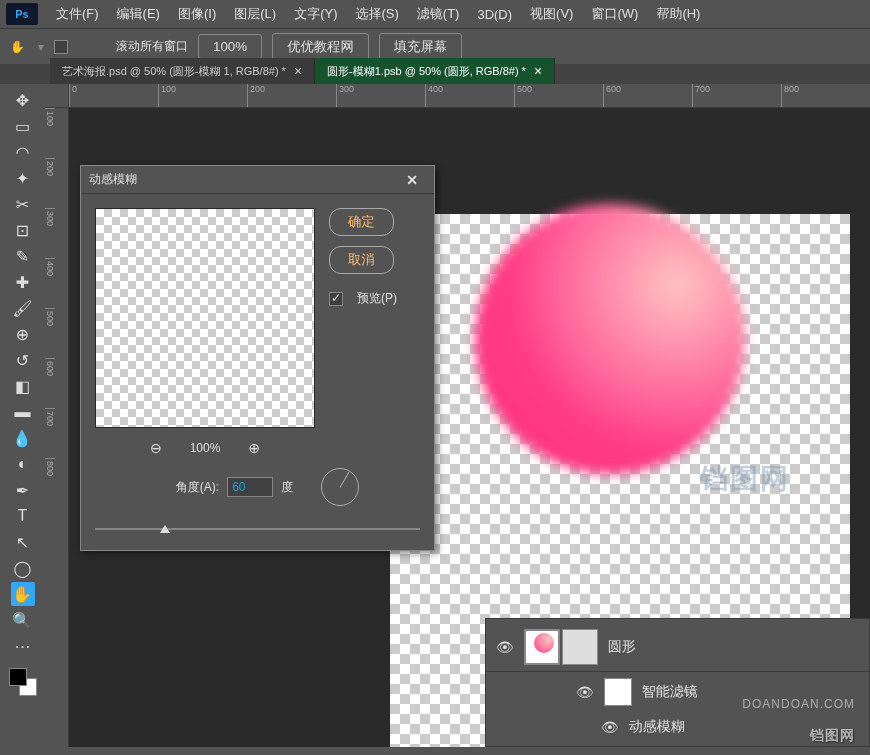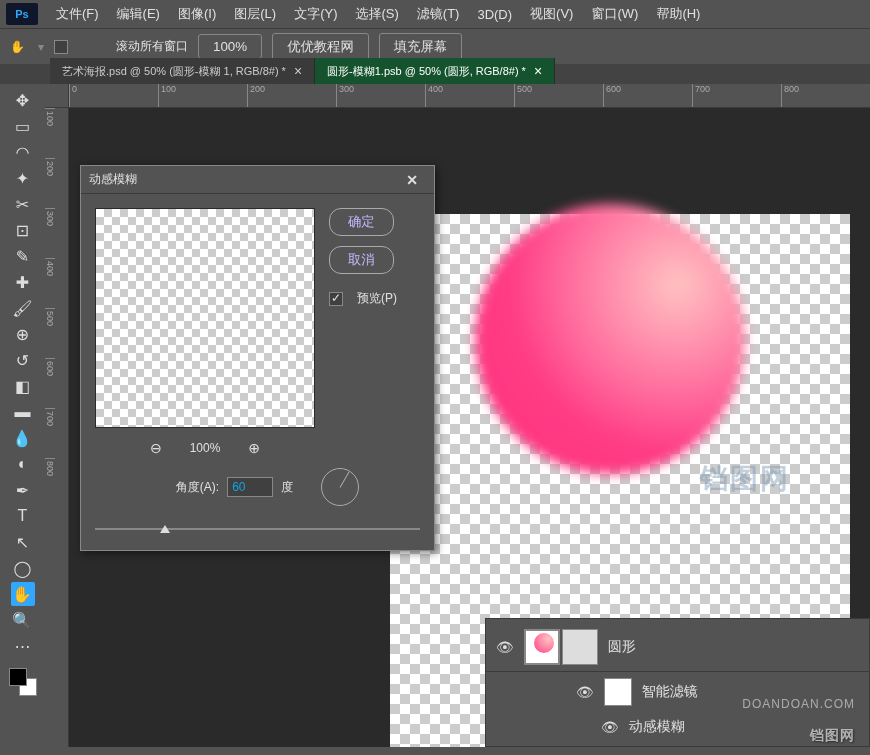--- a/index.html
+++ b/index.html
@@ -72,21 +72,21 @@
         linear-gradient(45deg, #ccc 25%, transparent 25%),
         linear-gradient(-45deg, #ccc 25%, transparent 25%),
         linear-gradient(45deg, transparent 75%, #ccc 75%),
         linear-gradient(-45deg, transparent 75%, #ccc 75%);
       background-size: 16px 16px;
       background-position: 0 0, 0 8px, 8px -8px, -8px 0px;
       background-color: #fff;
       border: 1px solid #2a2a2a;
     }
     .dialog-buttons { display: flex; flex-direction: column; gap: 10px; align-items: flex-start; }
-    .dlg-btn { padding: 4px 18px; border: 1px solid #aaa; border-radius: 12px; background: #535353; color: #c4b5fd; cursor: pointer; }
+    .dlg-btn { padding: 4px 18px; border: 1px solid #aaa; border-radius: 12px; background: #535353; color: #fdba74; cursor: pointer; }
     .preview-check { display: flex; align-items: center; gap: 14px; margin-top: 6px; }
     .zoom-row { display: flex; align-items: center; justify-content: center; gap: 28px; width: 220px; }
     .zoom-icon { cursor: pointer; font-size: 14px; }
     .param-row { display: flex; align-items: center; gap: 8px; justify-content: center; }
     .param-input { width: 46px; height: 20px; background: #404040; border: 1px solid #888; color: #0ea5e9; padding: 0 4px; font-size: 12px; }
     .angle-dial { width: 38px; height: 38px; border: 1px solid #aaa; border-radius: 50%; position: relative; margin-left: 20px; }
     .angle-line { position: absolute; width: 50%; height: 1px; background: #aaa; top: 50%; left: 50%; transform-origin: left; transform: rotate(-60deg); }
     .slider { width: 100%; height: 14px; position: relative; margin-top: 4px; }
     .slider-track { position: absolute; top: 6px; left: 0; right: 0; height: 2px; background: #888; }
     .slider-thumb { position: absolute; top: 3px; left: 65px; width: 0; height: 0; border-left: 5px solid transparent; border-right: 5px solid transparent; border-bottom: 8px solid #ddd; }

